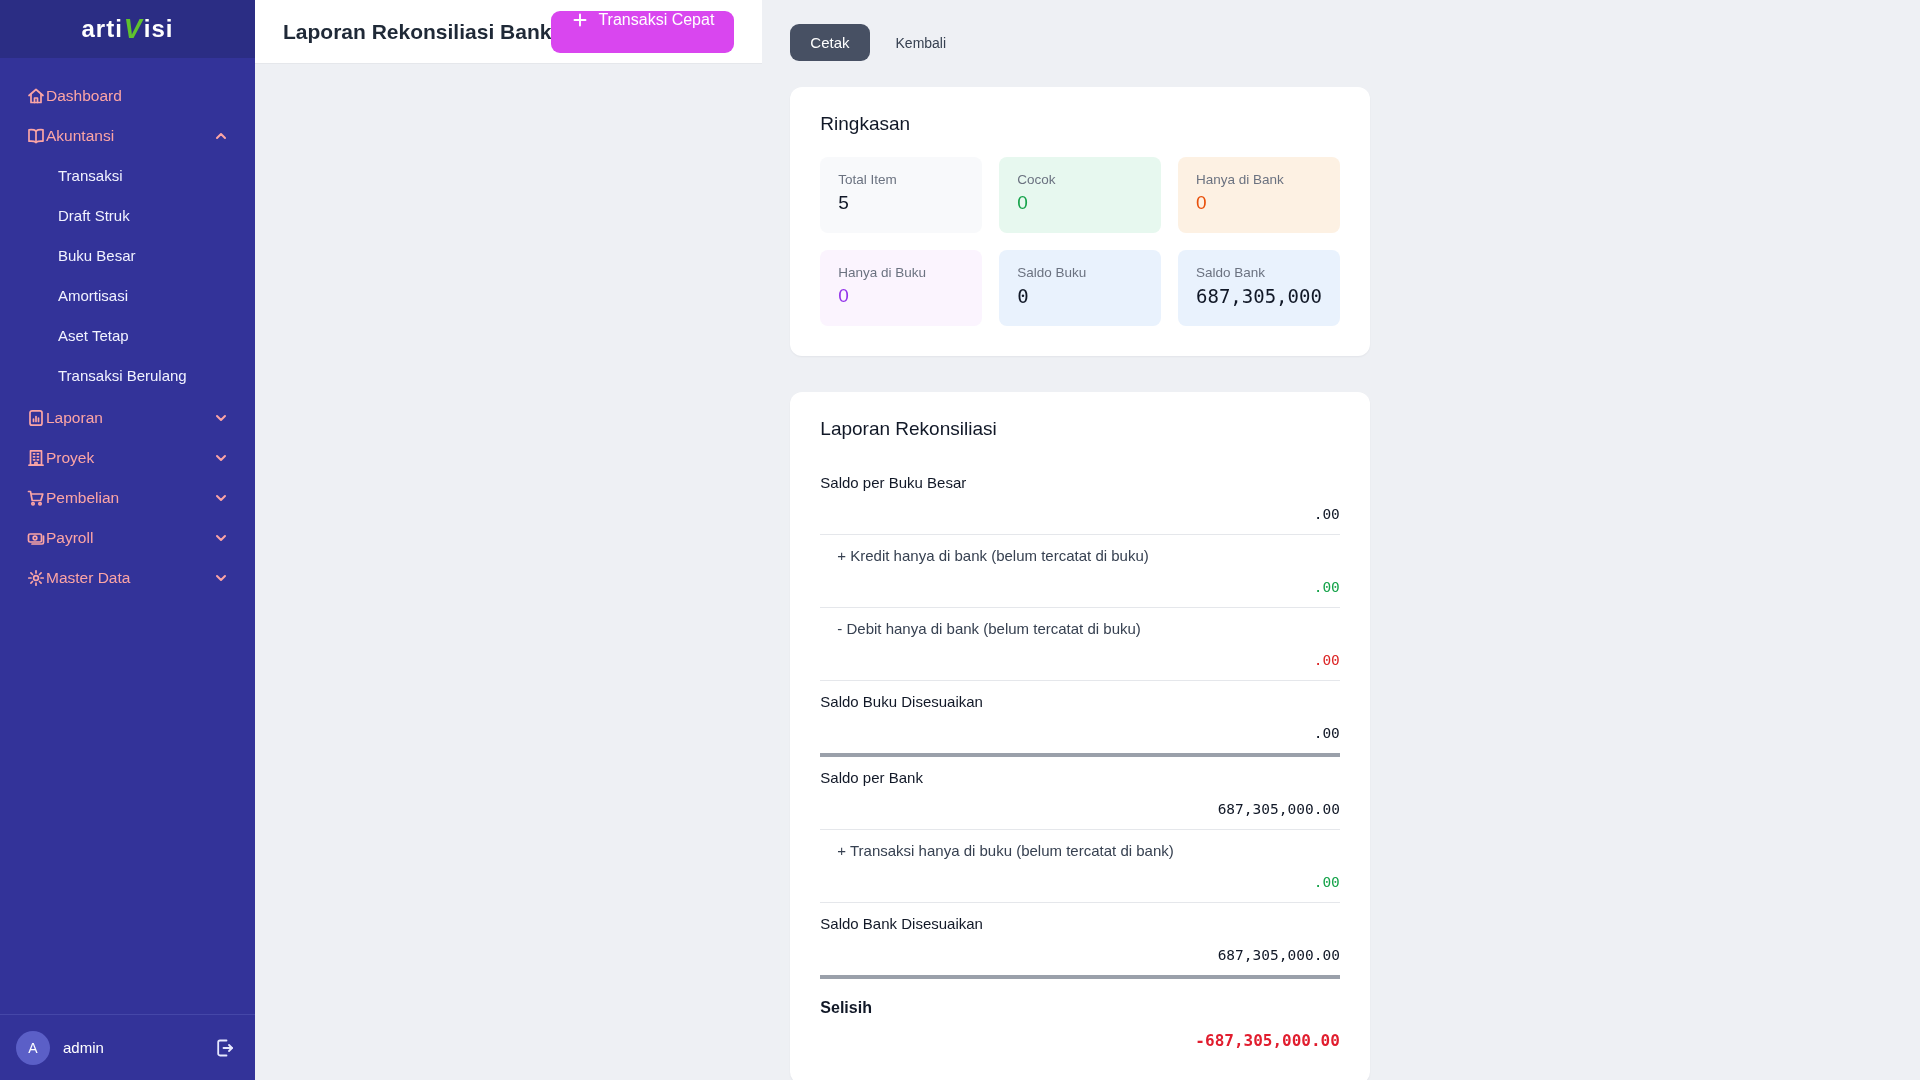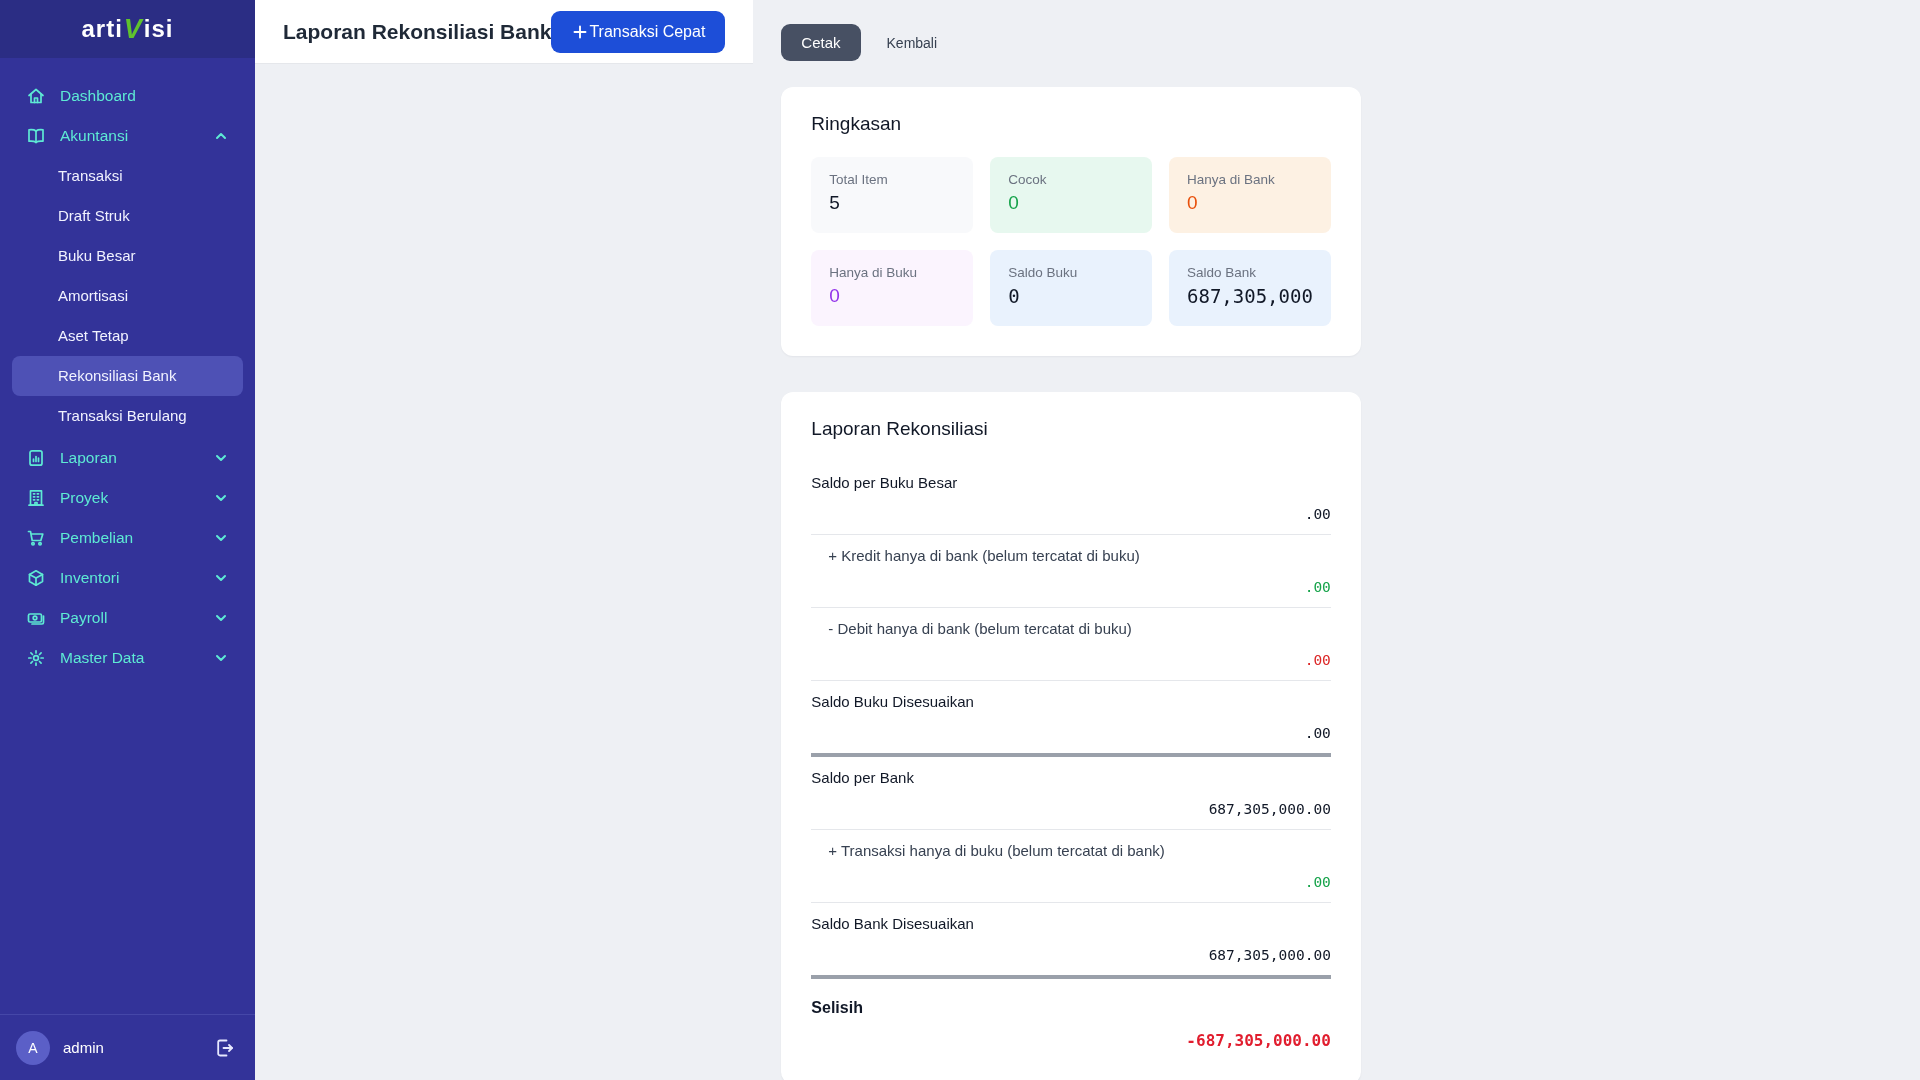--- a/index.html
+++ b/index.html
@@ -20,23 +20,23 @@
   }
   .logo-band {
     height: 58px; background: #2b2d84;
     display: flex; align-items: center; justify-content: center;
     font-size: 24px; font-weight: bold; letter-spacing: 1px;
   }
   .logo-prefix, .logo-suffix { color: #ffffff; }
   .logo-accent { color: #5fc22d; font-size: 27px; font-style: italic; margin: 0 1px; }
   .menu { flex: 1 1 auto; padding: 18px 12px 0 12px; overflow: hidden; }
   .menu-item {
-    display: flex; align-items: center; gap: 14px;
+    display: flex; align-items: center; 
     height: 40px; padding: 0 14px; border-radius: 8px;
-    font-size: 15.5px; cursor: pointer; color: #5eead4;
+    font-size: 15.5px; cursor: pointer; color: #fca5a5;
   }
   .menu-item .mi-icon { width: 20px; height: 20px; display: inline-flex; flex: 0 0 20px; }
   .menu-item .mi-label { flex: 1 1 auto; }
   .menu-item .chev { width: 16px; height: 16px; }
   .submenu { padding: 0 0 2px 0; }
   .submenu-item {
     display: block; height: 40px; line-height: 40px;
     padding: 0 14px 0 46px; border-radius: 8px;
     font-size: 15px; color: #f1f2ff; cursor: pointer;
     white-space: nowrap;
@@ -60,22 +60,22 @@
 
   
   .main { flex: 1 1 auto; display: flex; flex-direction: row; }
   .topbar {
     height: 64px; background: #ffffff; border-bottom: 1px solid #e5e7eb;
     display: flex; align-items: center; justify-content: space-between;
     padding: 0 28px;
   }
   .page-title { font-size: 21px; font-weight: bold; color: #1f2937; }
   .quick-btn {
-    display: inline-flex; align-items: center; 
-    background: #1d4ed8; color: #ffffff; border: none; border-radius: 9px;
+    display: inline-flex; gap: 9px;
+    background: #d946ef; color: #ffffff; border: none; border-radius: 9px;
     height: 42px; padding: 0 20px; font-size: 16px; cursor: pointer;
     font-family: inherit;
   }
   .quick-btn .plus-icon { width: 18px; height: 18px; }
 
   .content { padding: 24px 28px; }
 
   .toolbar { display: flex; align-items: center; gap: 14px; margin-bottom: 26px; }
   .btn-print {
     background: #475063; color: #ffffff; border: none; border-radius: 9px;
@@ -165,21 +165,20 @@
             </svg>
         </span>
       </div>
 
       <div class="submenu">
         <span class="submenu-item">Transaksi</span>
         <span class="submenu-item">Draft Struk</span>
         <span class="submenu-item">Buku Besar</span>
         <span class="submenu-item">Amortisasi</span>
         <span class="submenu-item">Aset Tetap</span>
-        <span class="submenu-item active">Rekonsiliasi Bank</span>
         <span class="submenu-item">Transaksi Berulang</span>
       </div>
 
       <div class="menu-item">
         <span class="mi-icon">
           <svg class="icon" viewBox="0 0 20 20">
               <rect x="4" y="2.8" width="12" height="14.4" rx="2"></rect>
               <path d="M7.5 13.5 V11"></path>
               <path d="M10 13.5 V8.5"></path>
               <path d="M12.5 13.5 V10"></path>
@@ -219,35 +218,20 @@
             </svg>
         </span>
         <span class="mi-label">Pembelian</span>
         <span class="chev">
           <svg class="icon" viewBox="0 0 16 16" style="stroke-width:2">
               <polyline points="4,6 8,10 12,6"></polyline>
             </svg>
         </span>
       </div>
 
-      <div class="menu-item">
-        <span class="mi-icon">
-          <svg class="icon" viewBox="0 0 20 20">
-              <path d="M10 2.8 L16.5 6.4 V13.6 L10 17.2 L3.5 13.6 V6.4 Z"></path>
-              <path d="M3.5 6.4 L10 10 L16.5 6.4"></path>
-              <path d="M10 10 V17.2"></path>
-            </svg>
-        </span>
-        <span class="mi-label">Inventori</span>
-        <span class="chev">
-          <svg class="icon" viewBox="0 0 16 16" style="stroke-width:2">
-              <polyline points="4,6 8,10 12,6"></polyline>
-            </svg>
-        </span>
-      </div>
 
       <div class="menu-item">
         <span class="mi-icon">
           <svg class="icon" viewBox="0 0 20 20">
               <rect x="2.5" y="6" width="13" height="8" rx="1.5"></rect>
               <circle cx="9" cy="10" r="1.8"></circle>
               <path d="M17.5 8 V14.5 A1.5 1.5 0 0 1 16 16 H6"></path>
             </svg>
         </span>
         <span class="mi-label">Payroll</span>

